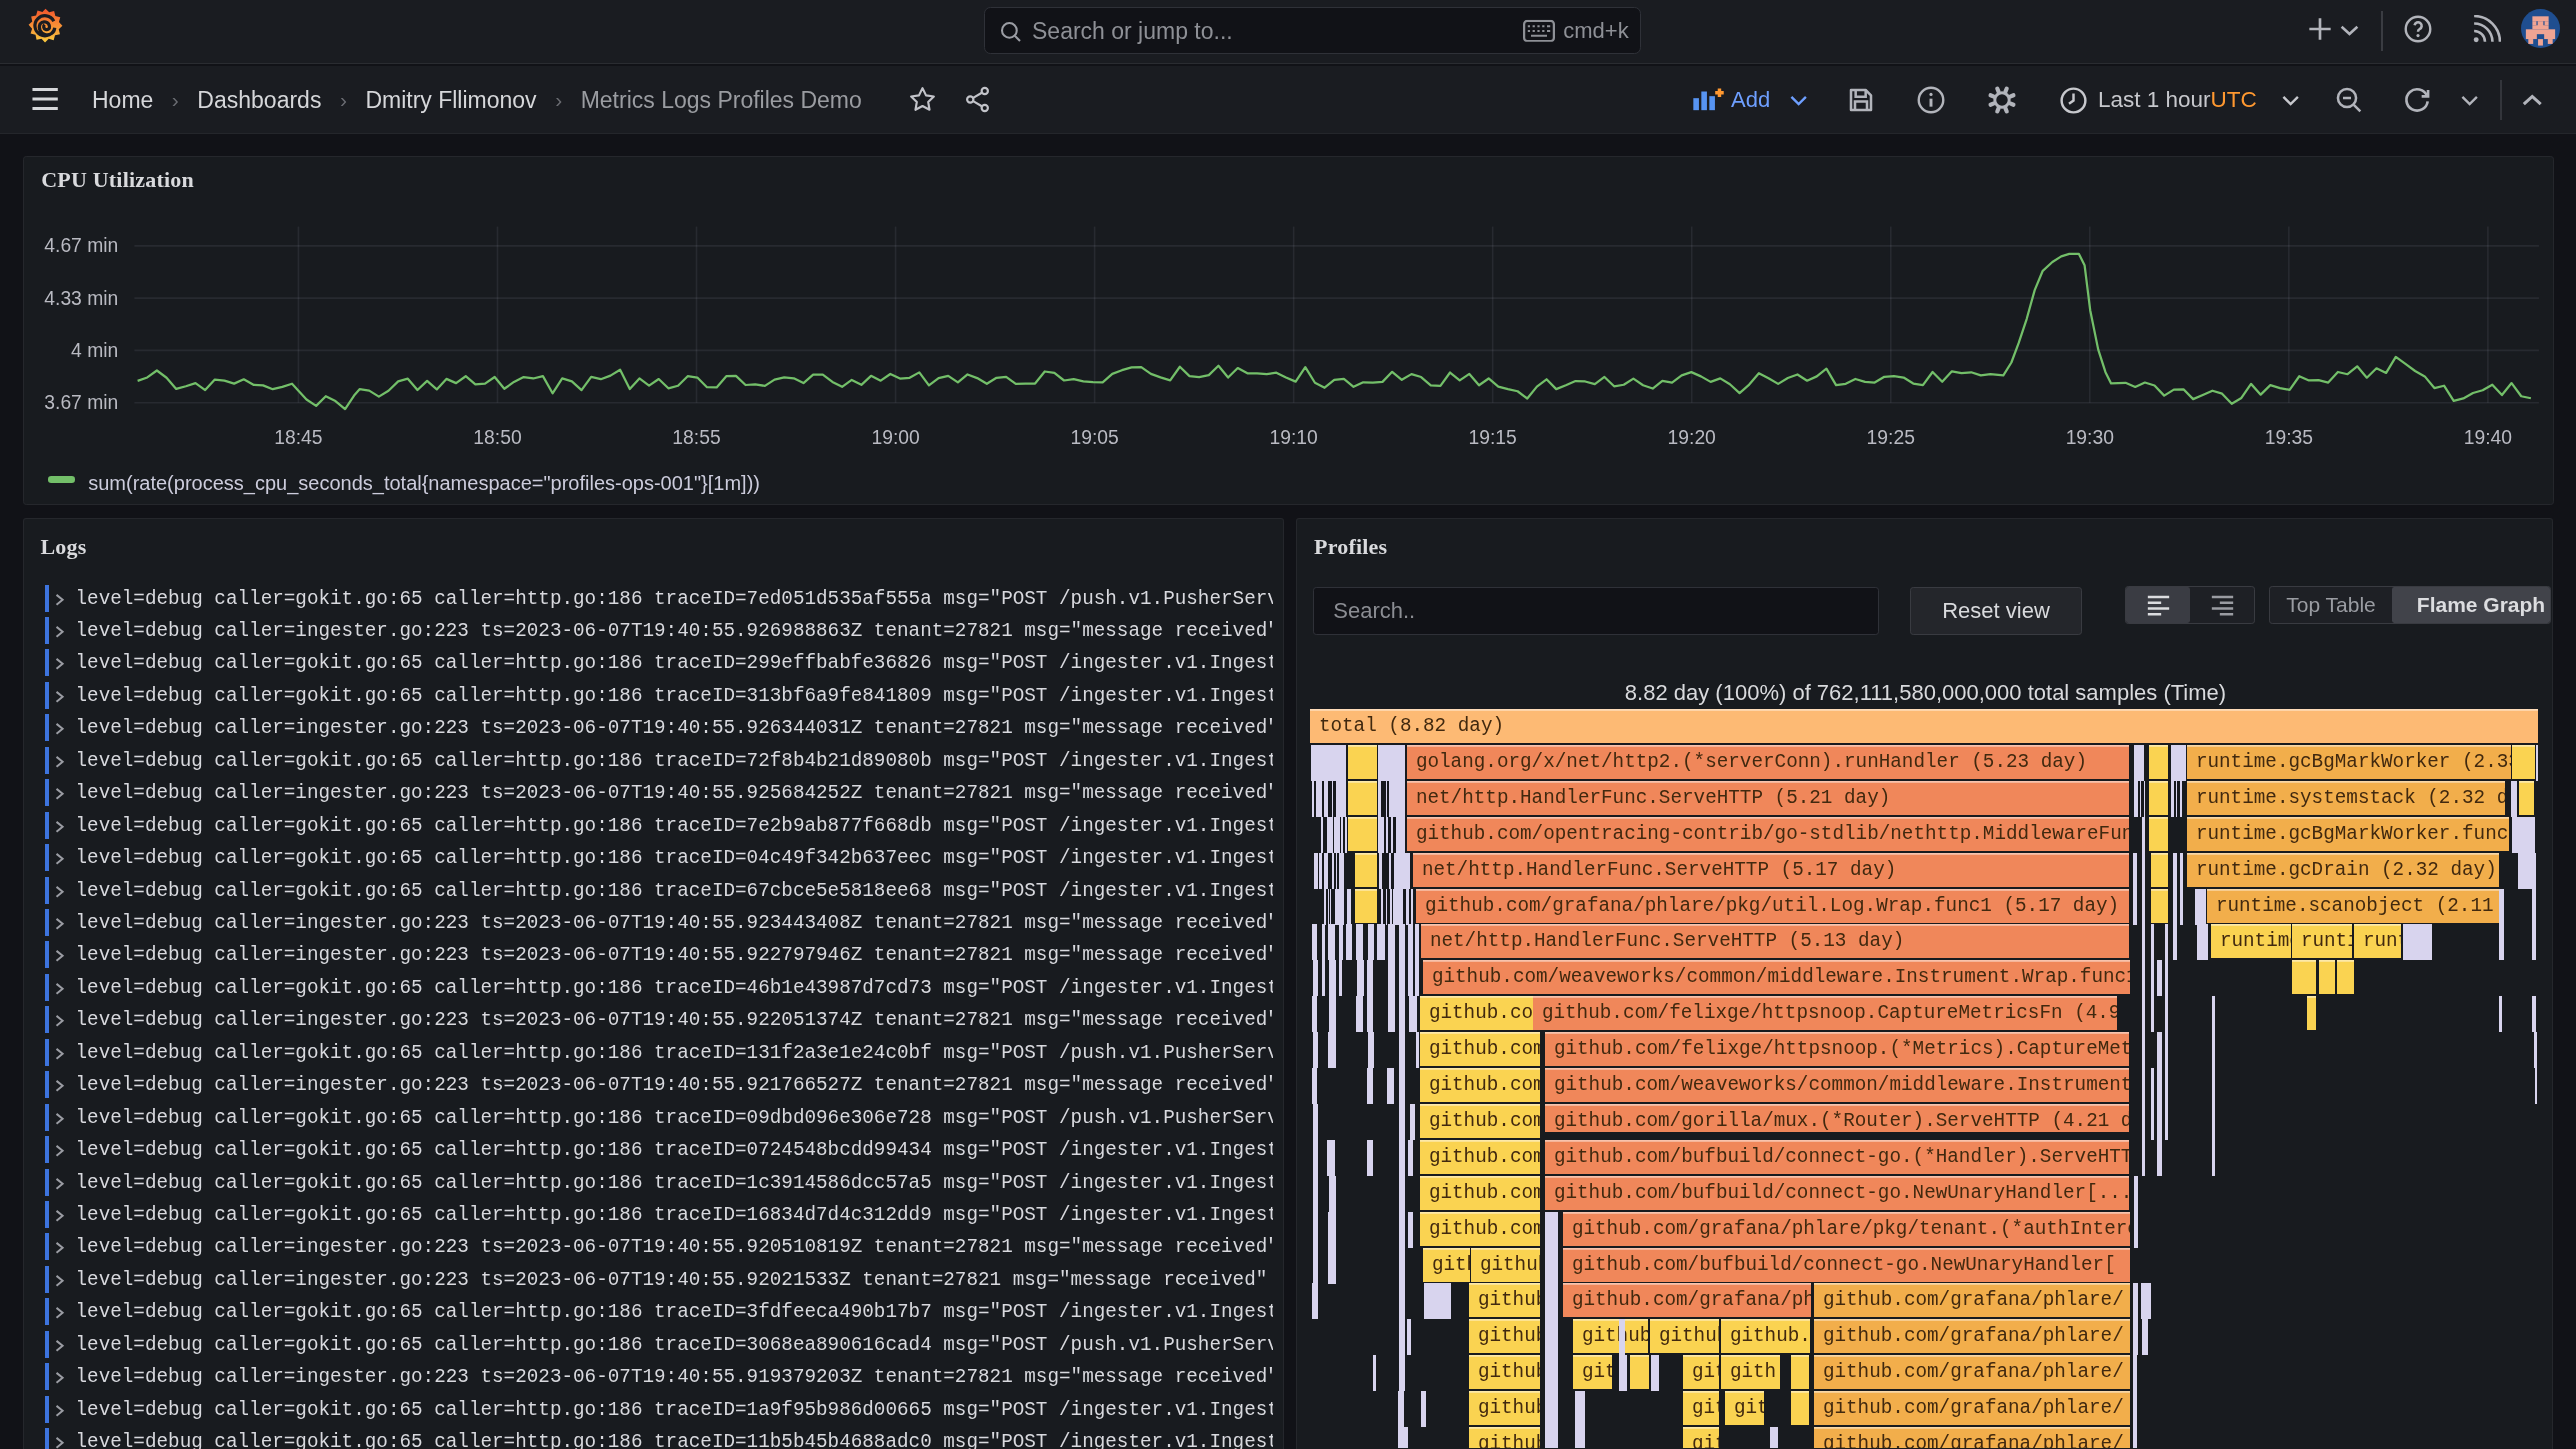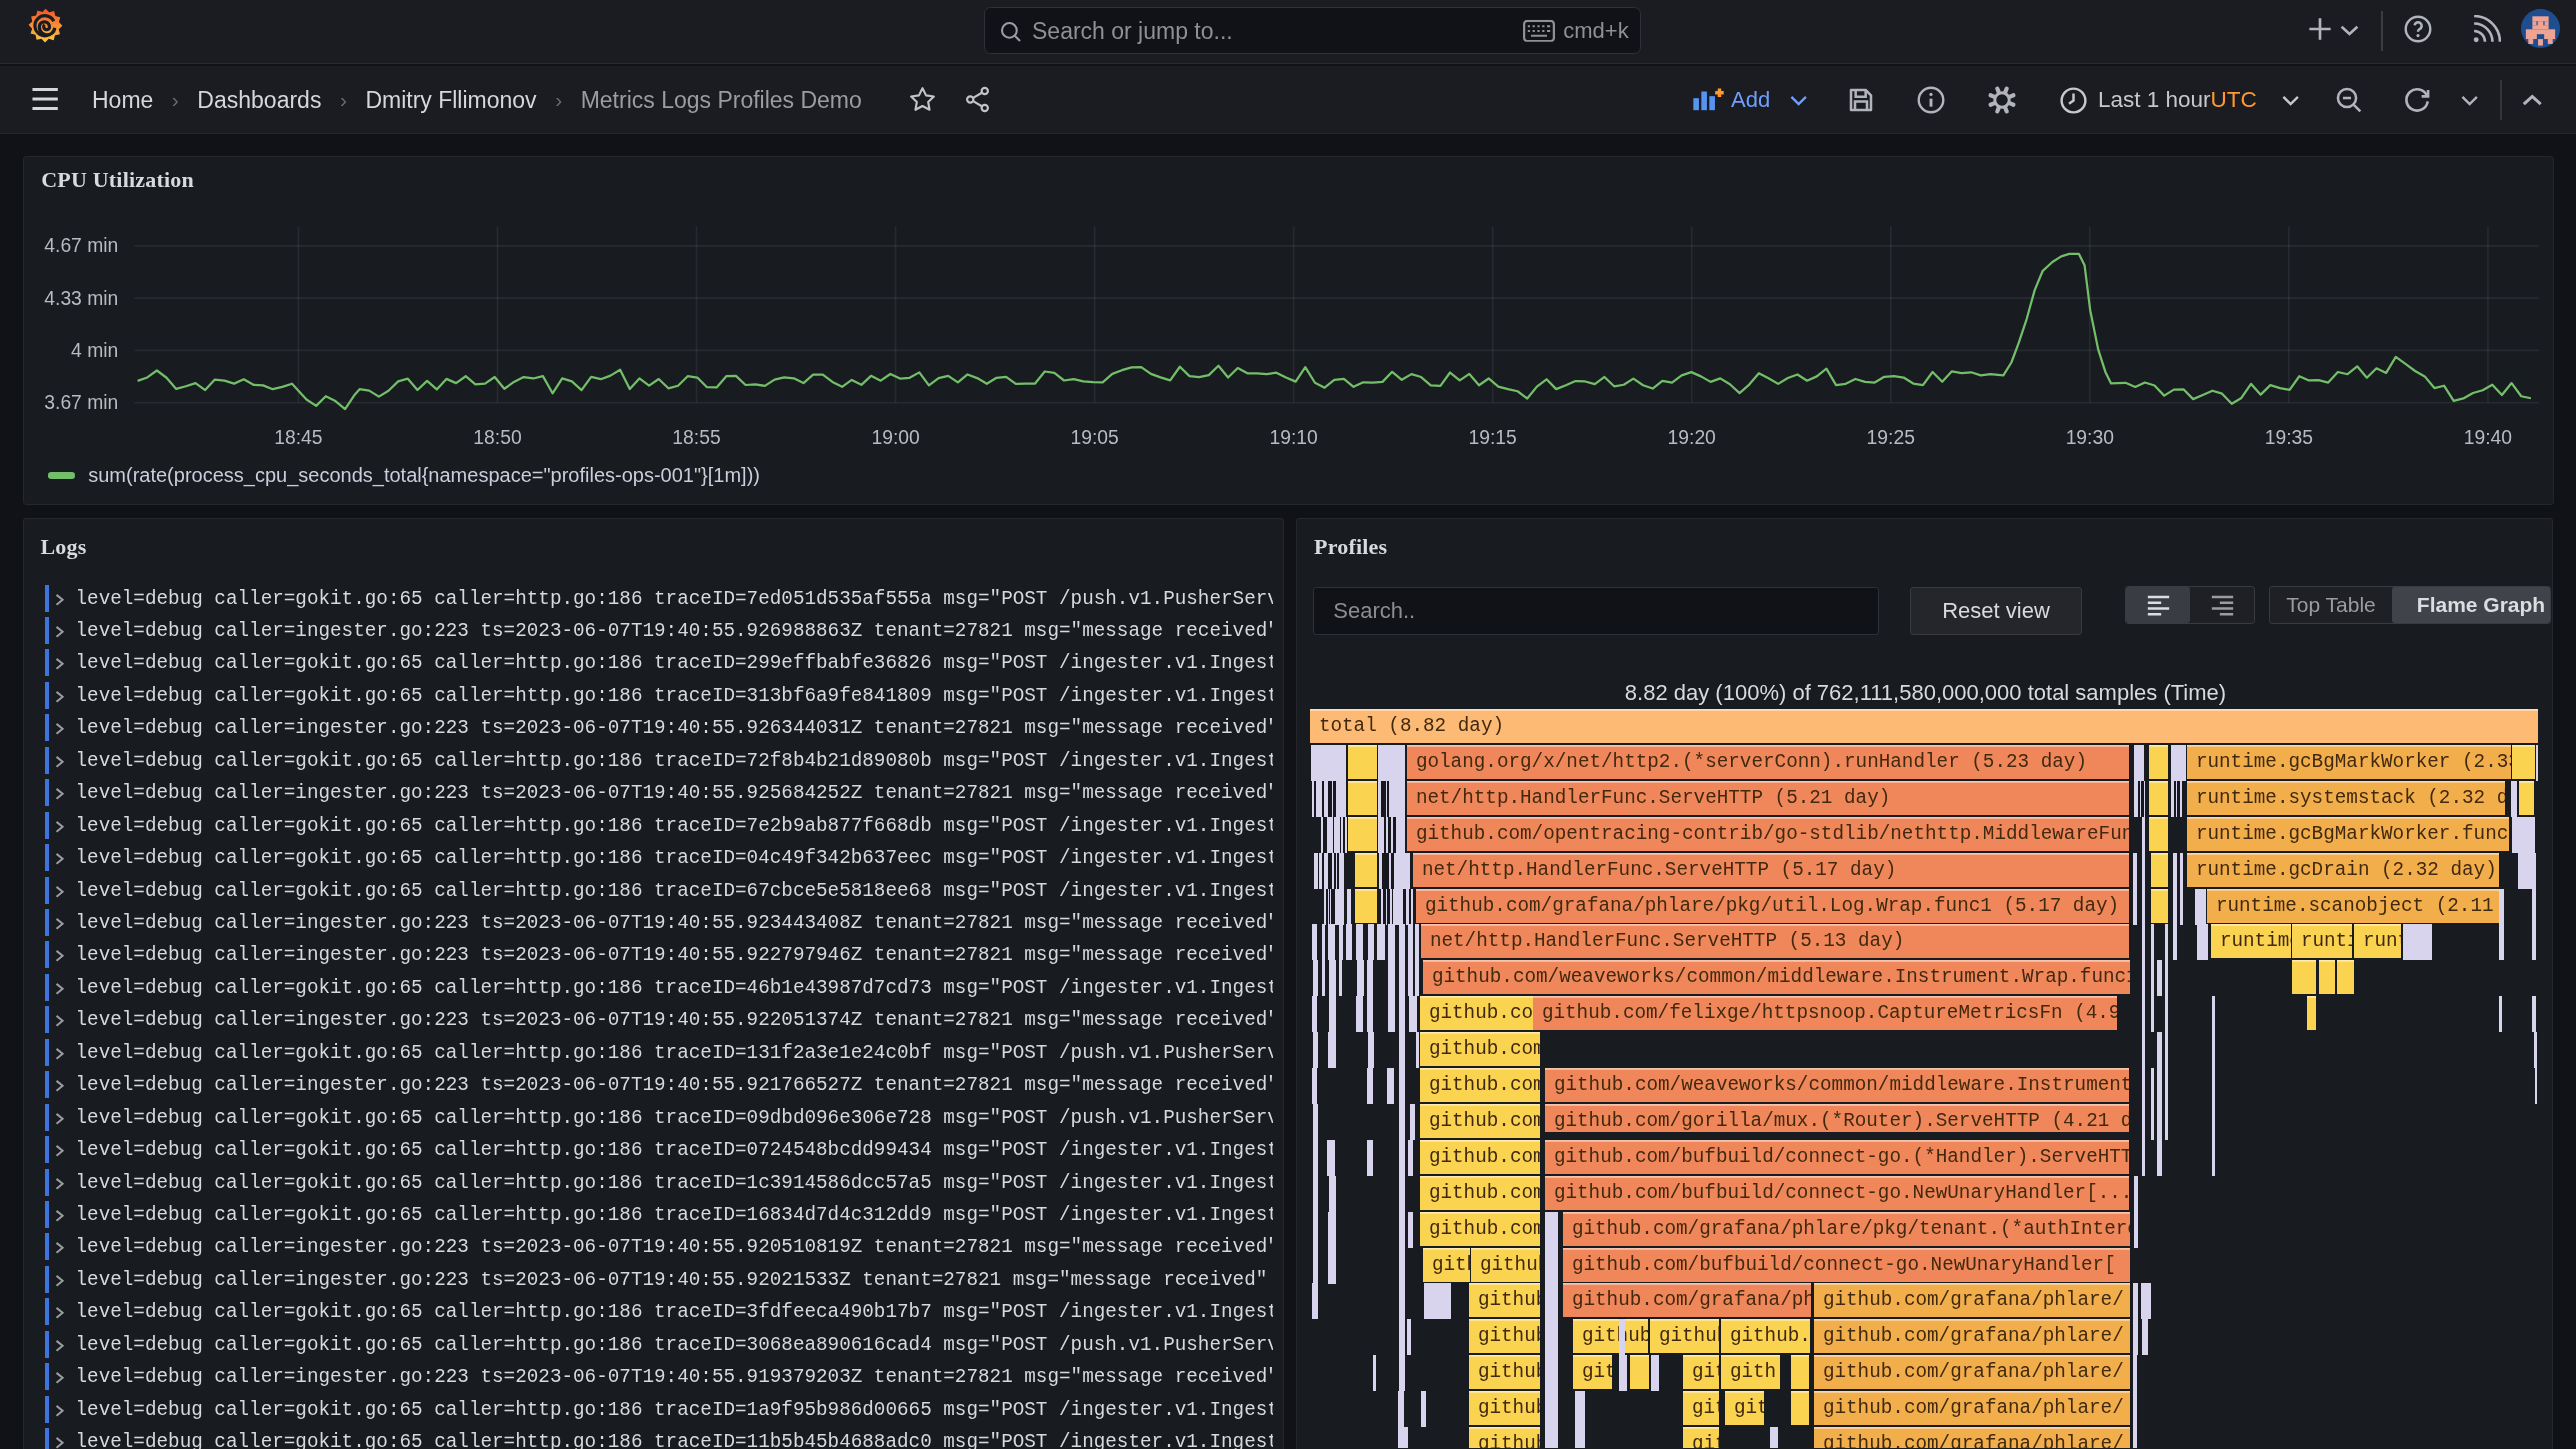--- a/index.html
+++ b/index.html
@@ -38,21 +38,21 @@
 
 
 .cpu { left:22.5px; top:156px; width:2531px; height:349px; }
 .cpu .ptitle { position:absolute; left:17.7px; top:9.7px; }
 .chart { position:absolute; left:-1.6px; top:-1.6px; }
 .tick { font-size:24px; fill:#b9bac2; font-family:"Liberation Sans", sans-serif; }
 .ty { text-anchor:end; dominant-baseline:central; }
 .tx { text-anchor:middle; dominant-baseline:central; }
 .legend { position:absolute; left:24px; top:307px; display:flex; align-items:center; }
 .legend .pill { width:27px; height:7.2px; border-radius:3.2px; background:#73bf69; margin-right:13.7px; }
-.legend span { font-size:20px; color:#ccccdc; }
+.legend span { font-size:20px; color:#ccccdc;margin-top:8px; }
 
 
 .logs { left:22.5px; top:518px; width:1261px; height:966px; border-bottom:none; }
 .logs .ptitle { position:absolute; left:17px; top:14.5px; }
 .ll { position:absolute; left:0; height:32px; width:1249px; overflow:hidden; }
 .ll i { position:absolute; left:21px; top:2.4px; width:4.8px; height:27px; background:#3d74de; }
 .ll .lc { position:absolute; left:27px; top:8px; width:17.7px; height:17.7px; }
 .ll code { position:absolute; left:52px; top:50%; transform:translateY(-50%); white-space:pre;
   font-family:"Liberation Mono", monospace; font-size:19.3px; color:#d8d9de; }
 
@@ -499,20 +499,21 @@
 <div class="fb" style="left:982px;top:215px;width:60px;height:34px;background:#fad351">runtime</div>
 <div class="fb" style="left:1044px;top:215px;width:47px;height:34px;background:#fad351">runt</div>
 <div class="fs" style="left:1093px;top:215px;width:29px;height:36px;background:#d8d4ee"></div>
 <div class="fb" style="left:113px;top:251px;width:707px;height:34px;background:#f0875a">github.com/weaveworks/common/middleware.Instrument.Wrap.func1.1 (5.1</div>
 <div class="fb" style="left:982px;top:251px;width:24px;height:34px;background:#fad351"></div>
 <div class="fb" style="left:1009px;top:251px;width:16px;height:34px;background:#fad351"></div>
 <div class="fb" style="left:1027px;top:251px;width:17px;height:34px;background:#fad351"></div>
 <div class="fb" style="left:110px;top:287px;width:120px;height:34px;background:#fad351">github.com</div>
 <div class="fb" style="left:223px;top:287px;width:584px;height:34px;background:#f0875a">github.com/felixge/httpsnoop.CaptureMetricsFn (4.9</div>
 <div class="fb" style="left:110px;top:323px;width:120px;height:34px;background:#fad351">github.com</div>
+<div class="fb" style="left:235px;top:323px;width:584px;height:34px;background:#f0875a">github.com/felixge/httpsnoop.(*Metrics).CaptureMet</div>
 <div class="fb" style="left:110px;top:359px;width:120px;height:34px;background:#fad351">github.com</div>
 <div class="fb" style="left:235px;top:359px;width:584px;height:34px;background:#f0875a">github.com/weaveworks/common/middleware.Instrument</div>
 <div class="fb" style="left:110px;top:395px;width:120px;height:34px;background:#fad351">github.com</div>
 <div class="fb" style="left:235px;top:395px;width:584px;height:28px;background:#f0875a">github.com/gorilla/mux.(*Router).ServeHTTP (4.21 d</div>
 <div class="fb" style="left:110px;top:431px;width:120px;height:34px;background:#fad351">github.com</div>
 <div class="fb" style="left:235px;top:431px;width:584px;height:34px;background:#f0875a">github.com/bufbuild/connect-go.(*Handler).ServeHTT</div>
 <div class="fb" style="left:110px;top:467px;width:120px;height:34px;background:#fad351">github.com</div>
 <div class="fb" style="left:235px;top:467px;width:584px;height:34px;background:#f0875a">github.com/bufbuild/connect-go.NewUnaryHandler[...</div>
 <div class="fb" style="left:997px;top:287px;width:8.9px;height:34px;background:#fad351"></div>
 <div class="fb" style="left:110px;top:503px;width:120px;height:34px;background:#fad351">github.com</div>

